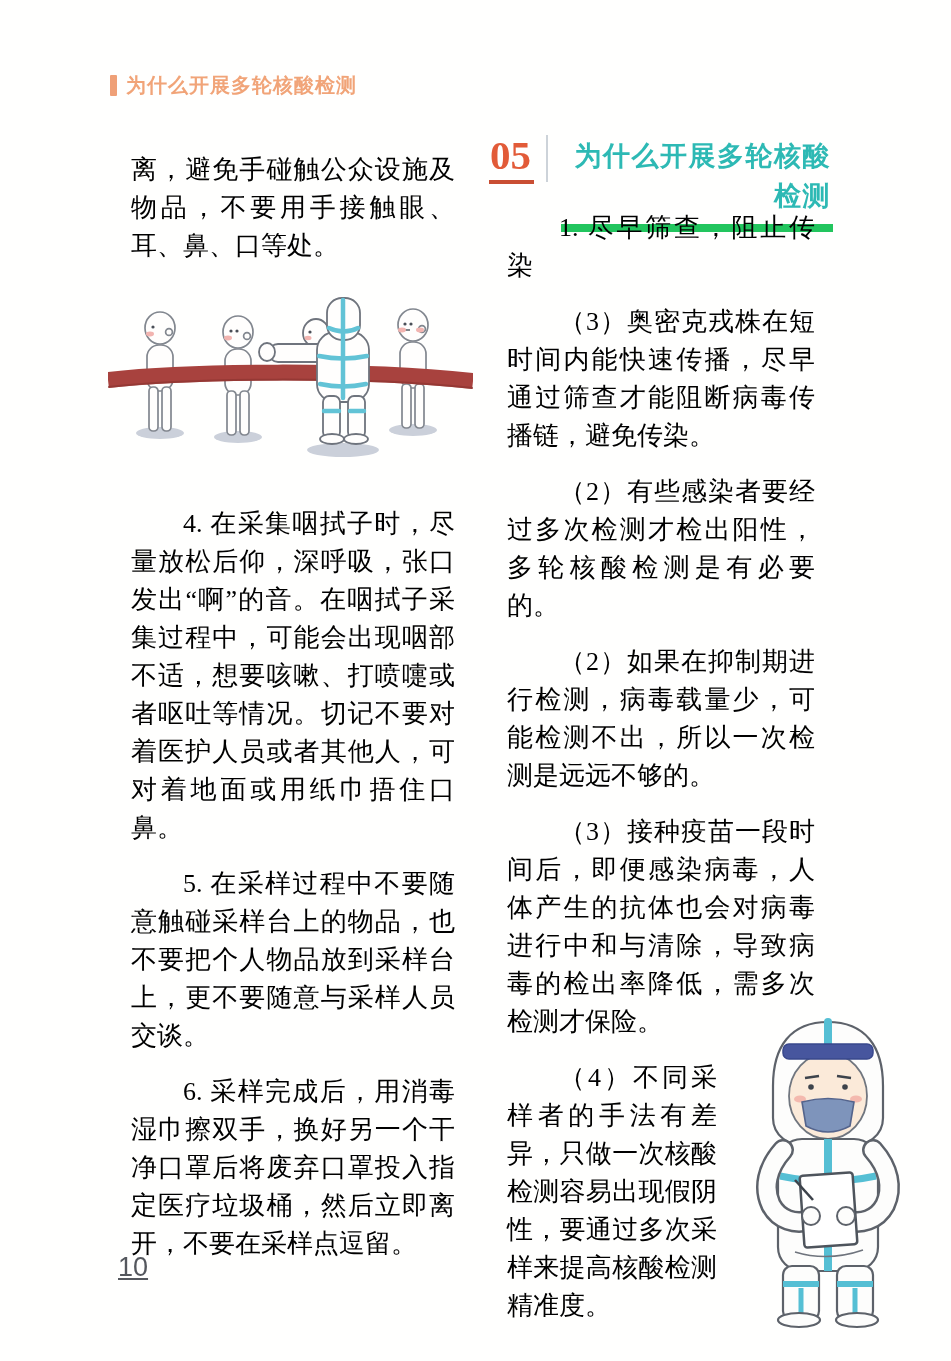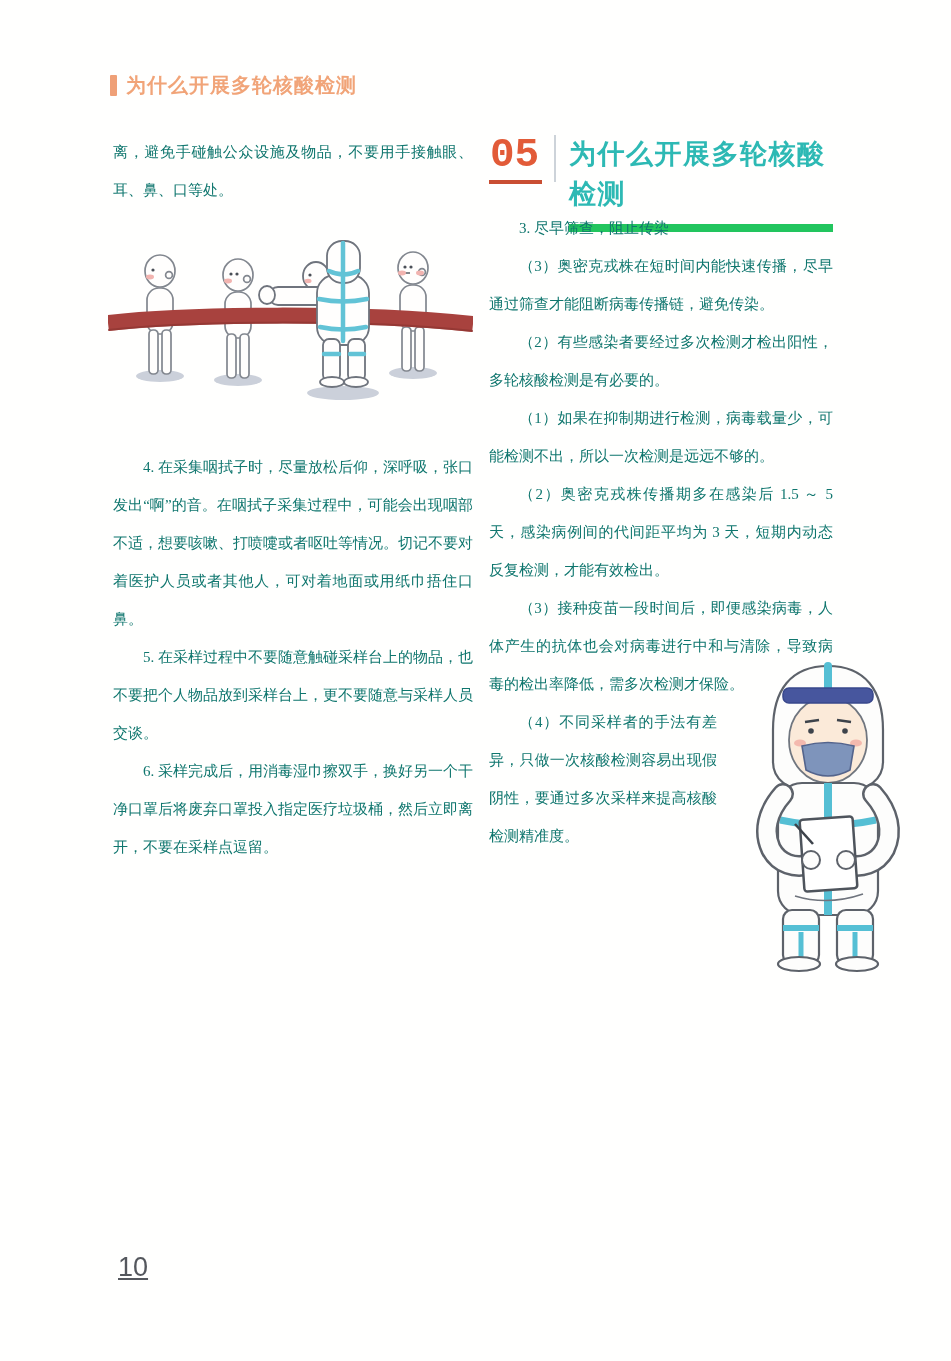--- a/index.html
+++ b/index.html
@@ -19,32 +19,32 @@
     font-family:"Liberation Sans","DejaVu Sans",sans-serif;
   }
   .booklet-header .bar{width:7px;height:21px;background:#efa077;border-radius:1px;}
   .booklet-header .title{font-size:20px;font-weight:bold;color:#f1a478;letter-spacing:1px;}
 
   
   .col-left{position:absolute;left:113px;top:133px;width:360px;}
   .col-right{position:absolute;left:489px;top:133px;width:344px;}
 
   .body-text{
-    margin:0;font-size:15px;line-height:38px;
+    margin:18px;font-size:26px;line-height:38px;
     text-align:justify;text-justify:inter-ideograph;
-    color:#0f766e;
+    color:#000000;
   }
   .indent{text-indent:2em;}
 
   
   .queue-illo{width:365px;height:195px;margin:17px 0 27px -5px;}
 
   
   .section-header{display:flex;align-items:flex-start;margin-bottom:20px;height:56px;
-    font-family:Liberation Mono, monospace;}
+    font-family:Liberation Serif, serif;text-align:right;}
   .section-number{
     font-size:41px;line-height:44px;font-weight:bold;color:#e25b38;
     border-bottom:4px solid #c94e33;padding:0 3px 3px 1px;
   }
   .section-divider{width:2px;height:47px;background:#cdd3d9;margin:2px 13px 0 12px;}
   .section-title{
     font-size:27px;line-height:40px;font-weight:bold;color:#2db9b4;letter-spacing:1.5px;
     border-bottom:8px solid #22c55e;padding:3px 2px 8px 0;
   }
 
@@ -155,25 +155,24 @@
     <p class="body-text indent">6. 采样完成后，用消毒湿巾擦双手，换好另一个干净口罩后将废弃口罩投入指定医疗垃圾桶，然后立即离开，不要在采样点逗留。</p>
   </div>
 
   <div class="col-right">
     <div class="section-header">
       <div class="section-number">05</div>
       <div class="section-divider"></div>
       <div class="section-title">为什么开展多轮核酸检测</div>
     </div>
 
-    <p class="body-text indent">3. 尽早筛查，阻止传染</p>
+    <p class="body-text indent">1. 尽早筛查，阻止传染</p>
     <p class="body-text indent">（3）奥密克戎株在短时间内能快速传播，尽早通过筛查才能阻断病毒传播链，避免传染。</p>
     <p class="body-text indent">（2）有些感染者要经过多次检测才检出阳性，多轮核酸检测是有必要的。</p>
-    <p class="body-text indent">（1）如果在抑制期进行检测，病毒载量少，可能检测不出，所以一次检测是远远不够的。</p>
-    <p class="body-text indent">（2）奥密克戎株传播期多在感染后 1.5 ～ 5 天，感染病例间的代间距平均为 3 天，短期内动态反复检测，才能有效检出。</p>
+    <p class="body-text indent">（2）如果在抑制期进行检测，病毒载量少，可能检测不出，所以一次检测是远远不够的。</p>
     <p class="body-text indent">（3）接种疫苗一段时间后，即便感染病毒，人体产生的抗体也会对病毒进行中和与清除，导致病毒的检出率降低，需多次检测才保险。</p>
 
     <div class="clearfix">
 
       <div class="ppe-figure">
         <svg width="210" height="315" viewBox="0 0 210 315">
 
           <path d="M105,8 C68,8 50,32 50,72 L50,104 C50,122 66,132 84,133 L126,133 C144,132 160,122 160,104 L160,72 C160,32 142,8 105,8 Z" fill="#fdfdfc" stroke="#5d626a" stroke-width="2.2"></path>
           <path d="M105,8 L105,34" stroke="#55bfd4" stroke-width="8" stroke-linecap="round"></path>
 

